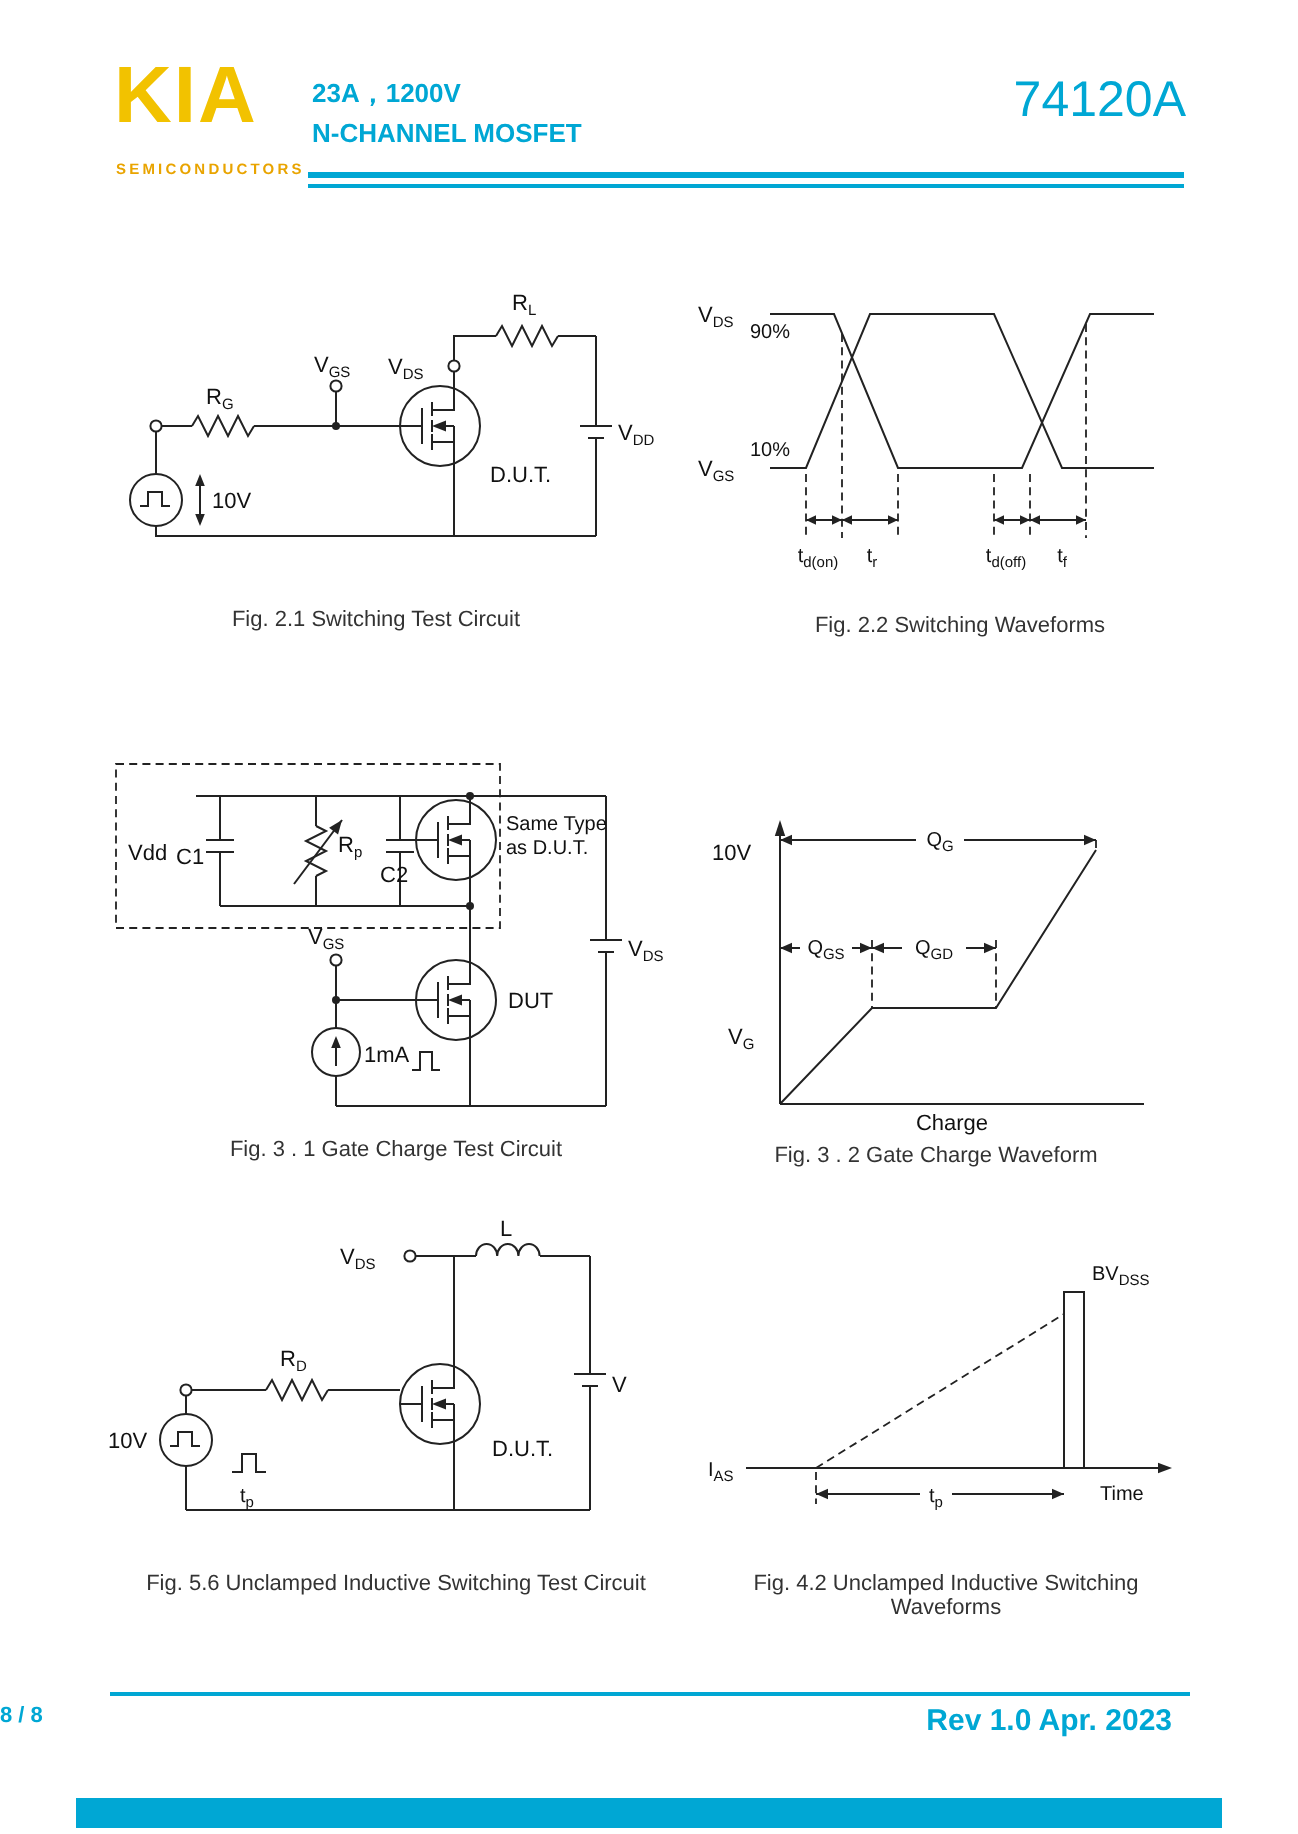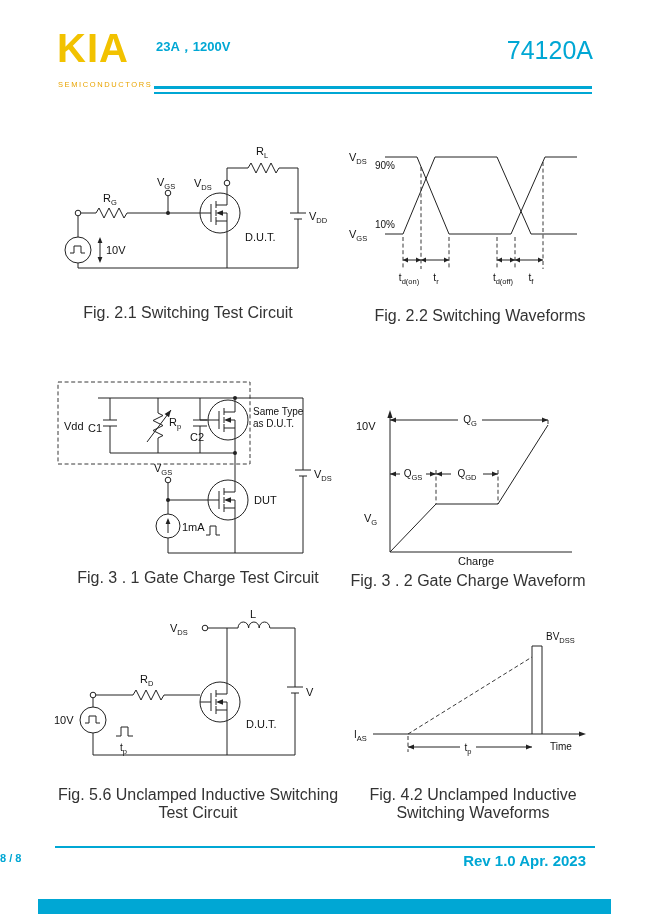--- a/index.html
+++ b/index.html
@@ -1,26 +1,26 @@
 <!DOCTYPE html>
 <html><head>
 <meta charset="utf-8">
 <style>
   *{margin:0;padding:0;box-sizing:border-box}
   html,body{background:#fff}
   body{width:649px;height:917px;position:relative;overflow:hidden;font-family:"Liberation Sans",sans-serif}
   
   .logo{position:absolute;left:57px;top:28px;font-size:40px;font-weight:800;letter-spacing:1px;color:#F2C200;line-height:1}
-  .logo-sub{position:absolute;left:58px;top:80px;font-size:7.5px;font-weight:400;letter-spacing:1.6px;color:#E9A400}
+  .logo-sub{position:absolute;left:58px;top:80px;font-size:7.5px;font-weight:700;letter-spacing:1.6px;color:#E9A400}
   .spec{position:absolute;left:156px;top:37px;font-size:13px;font-weight:700;color:#00A7D4;line-height:1.5}
   .part{position:absolute;right:56px;top:36px;font-size:25px;font-weight:500;color:#00A7D4}
   .rule1{position:absolute;left:154px;top:86px;width:438px;height:3px;background:#00A7D4}
   .rule2{position:absolute;left:154px;top:92px;width:438px;height:2px;background:#00A7D4}
   
-  .caption{position:absolute;font-size:16px;color:#333;text-align:center}
+  .caption{position:absolute;font-size:11px;color:#333;text-align:center}
   svg{position:absolute;overflow:visible}
   .st{stroke:#222;stroke-width:1;fill:none}
   .wht{fill:#fff;stroke:#222;stroke-width:1}
   .fl{fill:#222;stroke:none}
   .dash{stroke:#222;stroke-width:.9;fill:none;stroke-dasharray:4 2.6}
   svg text{font-size:11px;fill:#111;font-family:"Liberation Sans",sans-serif}
   text.sm{font-size:10px}
   tspan.sub{font-size:7.5px}
   .mid{text-anchor:middle}
   
@@ -39,20 +39,21 @@
       <path class="st" d="M-20,0 H-9 M-9,-9 V9 M-4,-12 V-5 M-4,-3 V3 M-4,4 V12 M-4,-8 H7 V-20 M-4,8 H7 V20 M7,0 V8 M-2,0 H7"></path>
       <polygon class="fl" points="-4,0 3,-2.8 3,2.8"></polygon>
     </g>
   </defs>
 </svg>
 
 <div class="logo">KIA</div>
 <div class="logo-sub">SEMICONDUCTORS</div>
 <div class="spec">
   <div>23A，1200V</div>
+  <div>N-CHANNEL MOSFET</div>
 </div>
 <div class="part">74120A</div>
 <div class="rule1"></div>
 <div class="rule2"></div>
 
 <svg style="left:48px;top:138px" width="280" height="145" viewBox="0 0 280 145">
   <g class="st">
     <path d="M30,78 V99 M30,125 V130 H250 M33,75 H48 M79,75 H152 M120,75 V58 M179,95 V130 M179,55 V30 H200 M231,30 H250 M250,30 V75 M250,81 V130"></path>
     <path d="M48,75 l3,-5 l5,10 l5,-10 l5,10 l5,-10 l5,10 l3,-5"></path>
     <path d="M200,30 l3,-5 l5,10 l5,-10 l5,10 l5,-10 l5,10 l3,-5"></path>

